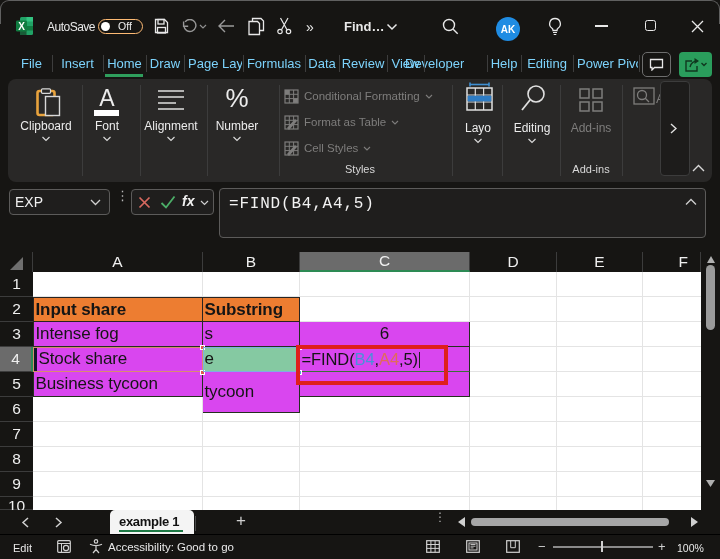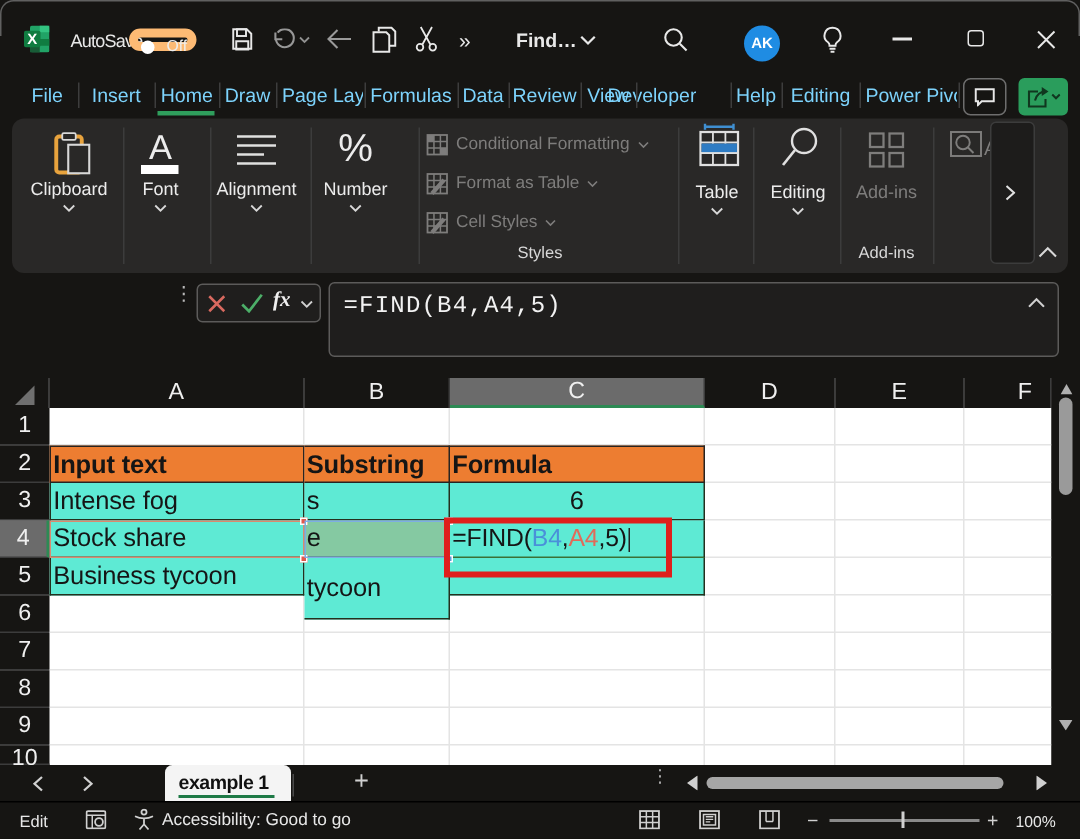--- a/index.html
+++ b/index.html
@@ -21,21 +21,21 @@
 .srow{position:absolute;left:276px;width:175px;height:18px;display:flex;align-items:center;color:#7e7d7c;font-size:11.5px;gap:5px}
 
 .fbox{position:absolute;background:#1f1e1d;border:1px solid #5c5b5a;border-radius:4px}
 .mono{font-family:"Liberation Mono",monospace}
 
 #sheet{top:252px;left:0;width:701px;height:258px;background:#fff}
 .chdr{position:absolute;top:0;height:20px;background:#161513;color:#efefef;font-size:15.5px;display:flex;align-items:center;justify-content:center;border-right:1px solid #3c3c3c}
 .rhdr{position:absolute;left:0;width:33px;background:#161513;color:#efefef;font-size:15.5px;display:flex;align-items:center;justify-content:center;border-bottom:1px solid #3c3c3c}
 .cell{position:absolute;font-size:17px;letter-spacing:-0.1px;color:#151515;display:flex;align-items:center;padding-left:1.5px;white-space:nowrap}
 .or{background:#ED7D31;border-right:1px solid #282421;border-bottom:1px solid #282421;font-weight:bold}
-.gr{background:#5eead4;border-right:1px solid #24301e;border-bottom:1px solid #24301e}
+.gr{background:#d946ef;border-right:1px solid #24301e;border-bottom:1px solid #24301e}
 .gl-h{position:absolute;left:33px;width:668px;height:1px;background:#e4e4e4}
 .gl-v{position:absolute;top:20px;width:1px;height:238px;background:#e4e4e4}
 
 #tabbar{top:510px;left:0;width:720px;height:24px;background:#161513}
 #statusbar{top:534px;left:0;width:720px;height:25px;background:#161513;border-top:1px solid #000}
 </style></head><body>
 <div id="app">
 
 <div class="ab" id="winline"></div>
 
@@ -43,21 +43,21 @@
  <rect x="4" y="0" width="13" height="18" rx="1.5" fill="#21A366"></rect>
  <rect x="10.5" y="0" width="6.5" height="4.5" fill="#33C481"></rect>
  <rect x="10.5" y="9" width="6.5" height="4.5" fill="#107C41"></rect>
  <rect x="4" y="13.5" width="6.5" height="4.5" fill="#185C37"></rect>
  <rect x="4" y="9" width="6.5" height="4.5" fill="#107C41"></rect>
  <rect x="0" y="3.5" width="11" height="11" rx="1.2" fill="#107C41"></rect>
  <text x="5.5" y="12.6" font-size="10" font-weight="bold" fill="#fff" text-anchor="middle" font-family="Liberation Sans">X</text>
 </svg>
 <div class="ab tbt" style="left:47px;top:20px;font-size:12px;letter-spacing:-0.5px">AutoSave</div>
 
-<div class="ab" style="left:86px;top:19px;width:45px;height:15px;border:6px solid #fdba74;border-radius:8px">
+<div class="ab" style="left:98px;top:19px;width:45px;height:15px;border:1px solid #fdba74;border-radius:8px">
  <div class="ab" style="left:2px;top:2px;width:9px;height:9px;border-radius:50%;background:#fff"></div>
  <div class="ab" style="left:19px;top:0px;color:#eee;font-size:10.5px">Off</div>
 </div>
 
 <svg class="ab" style="left:154px;top:18px" width="15" height="16" viewBox="0 0 15 16">
  <path d="M1.5 1.5h9l3 3v10h-12z" fill="none" stroke="#e8e8e8" stroke-width="1.3"></path>
  <rect x="4" y="1.5" width="6" height="4.5" fill="none" stroke="#e8e8e8" stroke-width="1.3"></rect>
  <rect x="3.5" y="9.5" width="8" height="5.5" fill="none" stroke="#e8e8e8" stroke-width="1.3"></rect>
 </svg>
 
@@ -229,21 +229,21 @@
  </div>
  <div class="glab" style="left:352px;top:84px">Styles</div>
 
  <svg style="position:absolute;left:457px;top:3px" width="29" height="30" viewBox="0 0 29 30">
   <path d="M5 2.5h19" stroke="#3f8fd2" stroke-width="1.6"></path>
         <path d="M5 0.5v4M24 0.5v4" stroke="#3f8fd2" stroke-width="1.6"></path>
   <rect x="2" y="6" width="25" height="22" fill="none" stroke="#e0e0e0" stroke-width="1.5"></rect>
   <path d="M2 13h25M2 20h25M10.3 6v22M18.6 6v22" stroke="#e0e0e0" stroke-width="1.2"></path>
   <rect x="2.7" y="13.7" width="23.6" height="5.7" fill="#2e7cc4"></rect>
  </svg>
- <div class="rlab" style="left:470px;top:42px">Table</div>
+ <div class="rlab" style="left:470px;top:42px">Layo</div>
  <svg class="rchev" style="left:470px;top:59px" width="9" height="6" viewBox="0 0 9 6">
         <path d="M1 1l3.5 3.5L8 1" stroke="#d8d8d8" stroke-width="1.2" fill="none"></path>
       </svg>
 
  <svg style="position:absolute;left:512px;top:5px" width="28" height="28" viewBox="0 0 28 28">
   <circle cx="16" cy="10" r="8" fill="none" stroke="#e0e0e0" stroke-width="1.6"></circle>
   <path d="M10 16L2 26" stroke="#e0e0e0" stroke-width="1.8"></path>
  </svg>
  <div class="rlab" style="left:524px;top:42px">Editing</div>
  <svg class="rchev" style="left:524px;top:59px" width="9" height="6" viewBox="0 0 9 6">
@@ -268,29 +268,35 @@
 
  <div style="position:absolute;left:652px;top:2px;width:30px;height:95px;background:#1d1c1b;border:1px solid #3c3c3c;border-radius:4px"></div>
  <svg style="position:absolute;left:662px;top:44px" width="7" height="11" viewBox="0 0 7 11">
         <path d="M1 1l5 4.5L1 10" stroke="#e0e0e0" stroke-width="1.4" fill="none"></path>
       </svg>
  <svg style="position:absolute;left:684px;top:85px" width="13" height="8" viewBox="0 0 13 8">
         <path d="M1 7l5.5-5.5L12 7" stroke="#d8d8d8" stroke-width="1.4" fill="none"></path>
       </svg>
 </div>
 
+<div class="fbox ctr" style="left:9px;top:189px;width:101px;height:26px;justify-content:flex-start">
+ <span style="color:#f0f0f0;font-size:14px;padding-left:5px">EXP</span>
+ <svg style="position:absolute;right:8px;top:9px" width="11" height="7" viewBox="0 0 11 7">
+        <path d="M1 1l4.5 4.5L10 1" stroke="#cfcfcf" stroke-width="1.3" fill="none"></path>
+      </svg>
+</div>
 <div class="ab" style="left:116px;top:193px;color:#b8b8b8;font-size:13px;line-height:5.5px">⋮</div>
 <div class="fbox" style="left:131px;top:189px;width:83px;height:26px">
  <svg style="position:absolute;left:6px;top:6px" width="13" height="13" viewBox="0 0 13 13">
         <path d="M1.5 1.5l10 10M11.5 1.5l-10 10" stroke="#d8695f" stroke-width="1.7"></path>
       </svg>
  <svg style="position:absolute;left:28px;top:5px" width="16" height="14" viewBox="0 0 16 14">
         <path d="M1.5 8l4.5 4.5L14.5 1.5" stroke="#4cae68" stroke-width="1.8" fill="none"></path>
       </svg>
- <span style="position:absolute;left:50px;top:3px;color:#f0f0f0;font-size:14px;font-style:italic;font-family:Liberation Serif, serif;font-weight:bold">fx</span>
+ <span style="position:absolute;left:50px;top:3px;color:#f0f0f0;font-size:14px;font-style:italic;font-family:Liberation Sans, sans-serif;font-weight:bold">fx</span>
  <svg style="position:absolute;left:68px;top:10px" width="9" height="6" viewBox="0 0 9 6">
         <path d="M1 1l3.5 3.5L8 1" stroke="#cfcfcf" stroke-width="1.2" fill="none"></path>
       </svg>
 </div>
 <div class="fbox" style="left:219px;top:188px;width:487px;height:50px">
  <div class="ab mono" style="left:9px;top:6px;color:#f2f2f2;font-size:16px;letter-spacing:0.8px">=FIND(B4,A4,5)</div>
  <svg style="position:absolute;right:8px;top:9px" width="12" height="7" viewBox="0 0 12 7">
         <path d="M1 6.5L6 1.5l5 5" stroke="#cfcfcf" stroke-width="1.3" fill="none"></path>
       </svg>
 </div>
@@ -328,27 +334,26 @@
  <div class="gl-h" style="top:169px"></div>
  <div class="gl-h" style="top:194px"></div>
  <div class="gl-h" style="top:219px"></div>
  <div class="gl-h" style="top:244px"></div>
  <div class="gl-v" style="left:202px"></div>
  <div class="gl-v" style="left:299px"></div>
  <div class="gl-v" style="left:469px"></div>
  <div class="gl-v" style="left:556px"></div>
  <div class="gl-v" style="left:642px"></div>
 
- <div class="cell or" style="left:33px;top:45px;width:170px;height:25px;border-top:1px solid #282421;border-left:1px solid #282421">Input text</div>
+ <div class="cell or" style="left:33px;top:45px;width:170px;height:25px;border-top:1px solid #282421;border-left:1px solid #282421">Input share</div>
  <div class="cell or" style="left:203px;top:45px;width:97px;height:25px;border-top:1px solid #282421">Substring</div>
- <div class="cell or" style="left:300px;top:45px;width:170px;height:25px;border-top:1px solid #282421">Formula</div>
  <div class="cell gr" style="left:33px;top:70px;width:170px;height:25px;border-left:1px solid #24301e">Intense fog</div>
  <div class="cell gr" style="left:203px;top:70px;width:97px;height:25px">s</div>
  <div class="cell gr" style="left:300px;top:70px;width:170px;height:25px;justify-content:center;padding-left:0">6</div>
- <div class="cell gr" style="left:33px;top:95px;width:170px;height:25px;border-left:1px solid #0f172a">Stock share</div>
+ <div class="cell gr" style="left:33px;top:95px;width:170px;height:25px;border-left:4px solid #0f172a">Stock share</div>
  <div class="cell gr" style="left:203px;top:95px;width:97px;height:25px;background:#85c9a2">e</div>
  <div class="cell gr" style="left:300px;top:95px;width:170px;height:25px;border-bottom:1px solid #3a7136"></div>
  <div class="cell gr" style="left:33px;top:120px;width:170px;height:25px;border-left:1px solid #24301e">Business tycoon</div>
  <div class="cell gr" style="left:203px;top:120px;width:97px;height:41px">tycoon</div>
  <div class="cell gr" style="left:300px;top:120px;width:170px;height:25px"></div>
 
  <div class="cell" style="left:300px;top:95px;width:146px;height:25px;font-size:16.5px">=FIND(<span style="color:#4a90d9">B4</span>,<span style="color:#e06b5a">A4</span>,5)<span style="display:inline-block;width:1px;height:16px;background:#222;margin-left:1px"></span></div>
 
  <div class="ab" style="left:33px;top:95px;width:170px;height:25px;border:1.5px solid #d98a70"></div>
  <div class="ab" style="left:200px;top:93px;width:5px;height:5px;background:#e0594d;border:1px solid #fff"></div>

